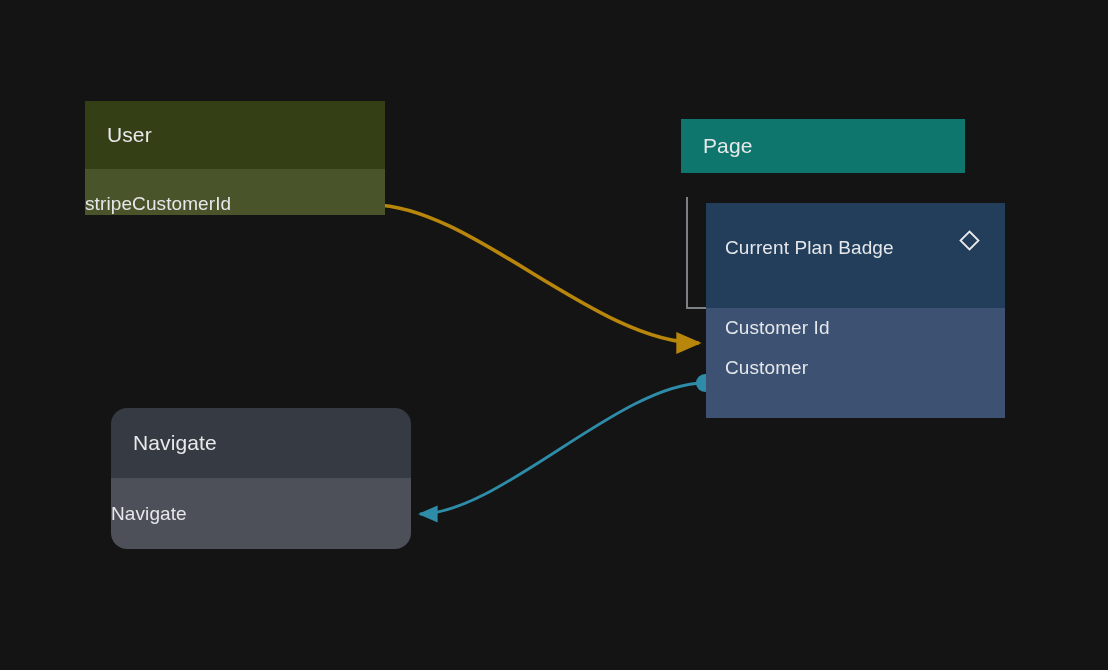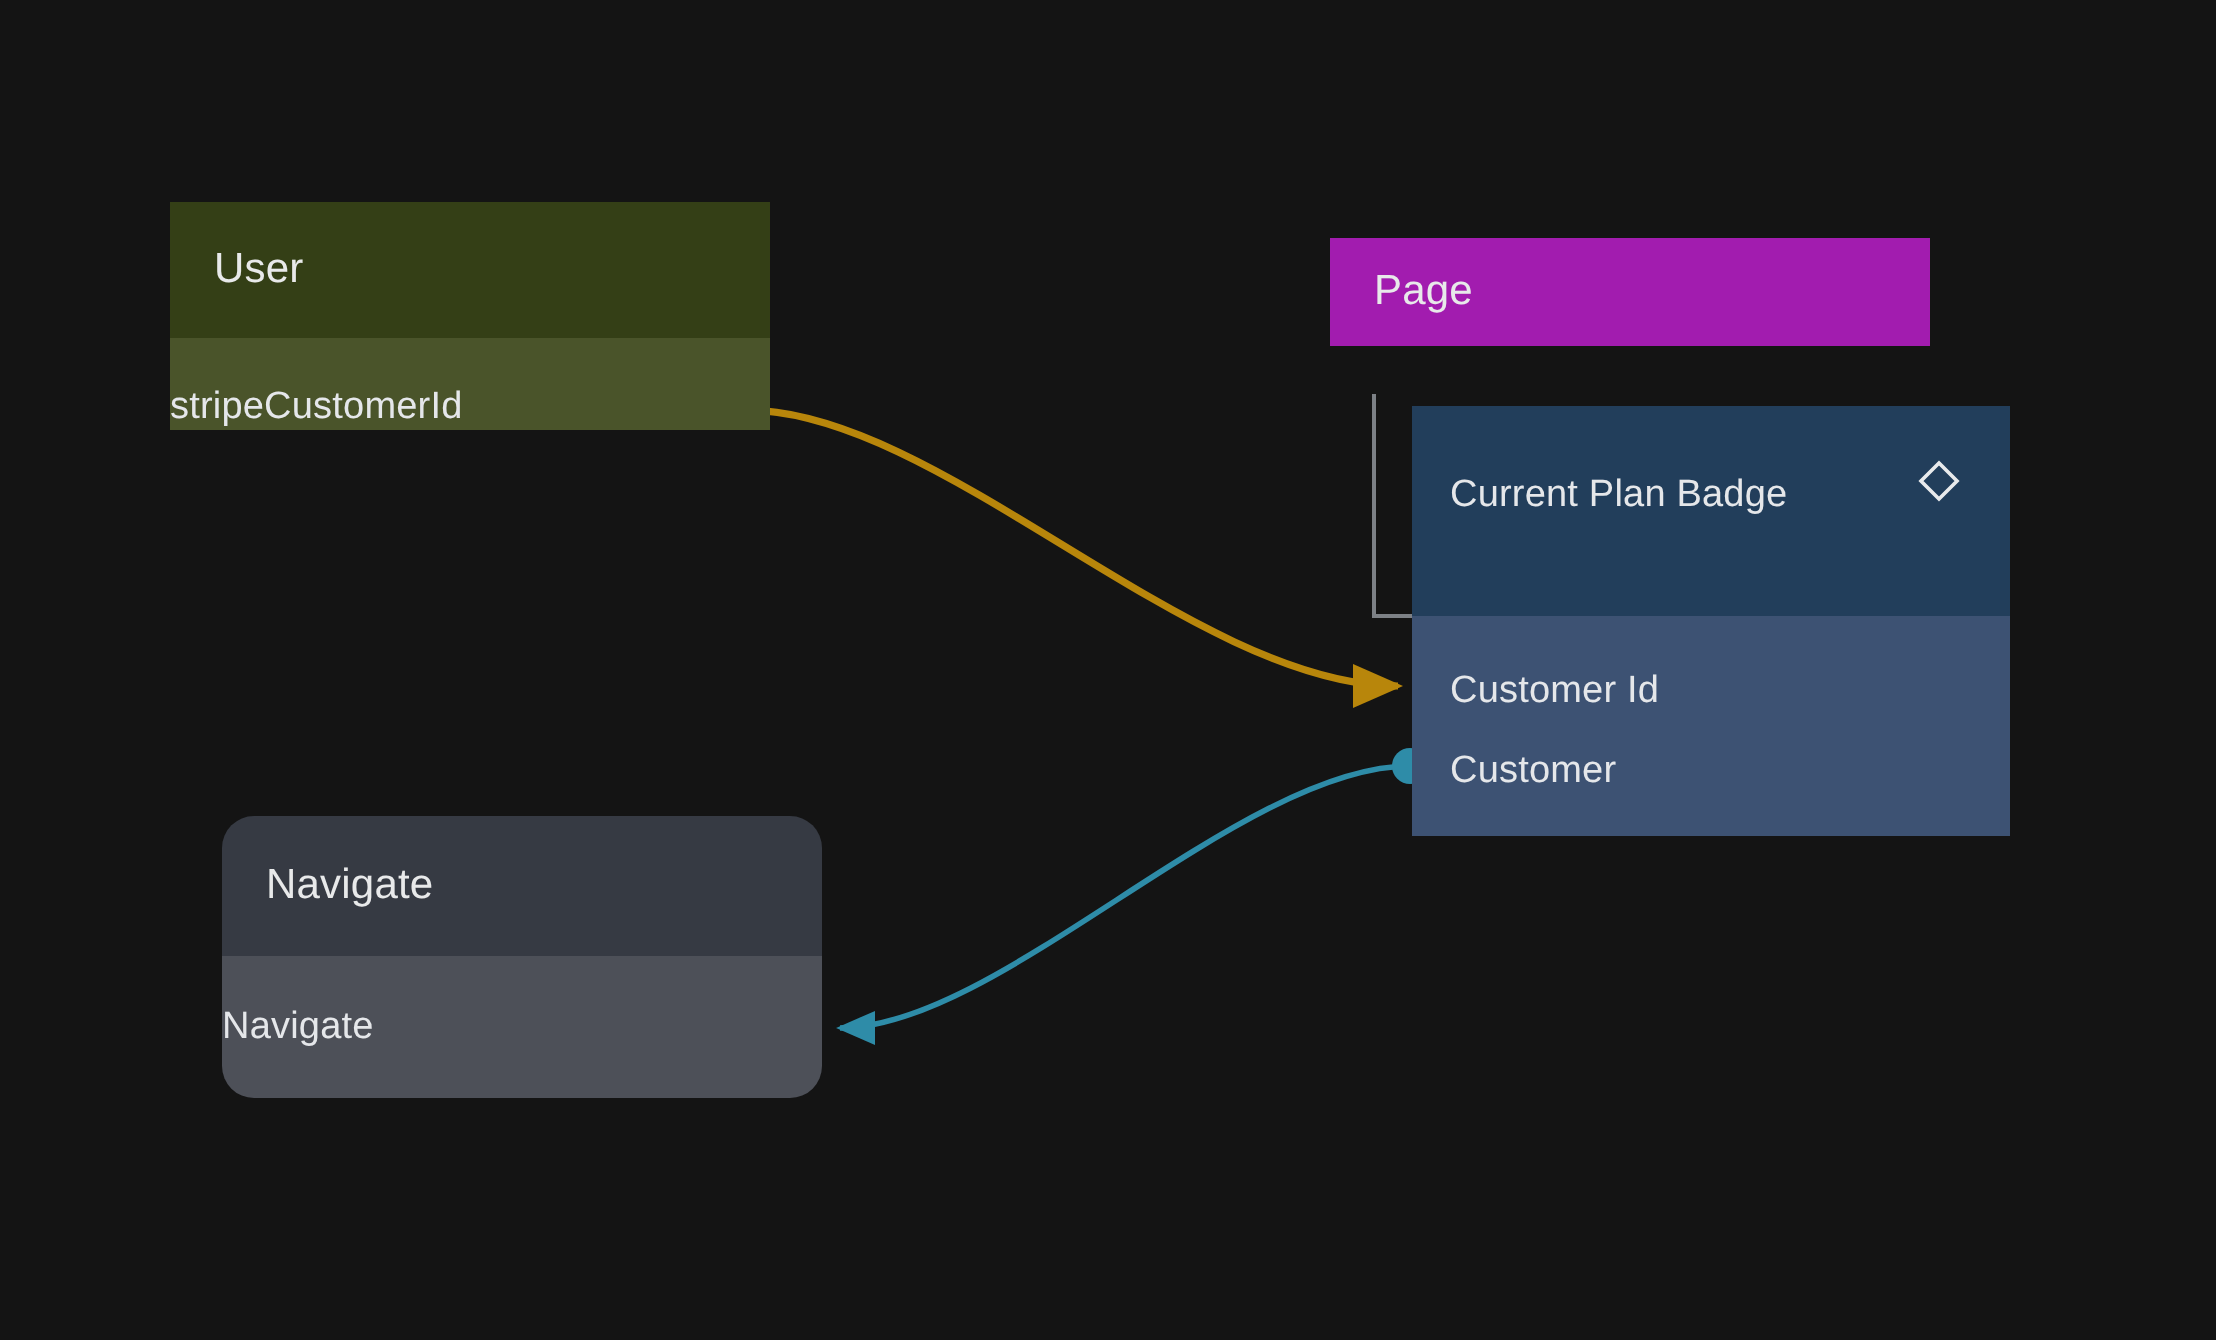--- a/index.html
+++ b/index.html
@@ -88,21 +88,22 @@
 
   
   #node-page {
     left: 665px;
     top: 119px;
     width: 300px;
     height: 66px;
   }
   #node-page .node-header {
     height: 54px;
-    background: #a21caf;
+    background: #0f766e;
+    margin-left: 16px;
   }
 
   
   #node-page-card {
     left: 706px;
     top: 203px;
     width: 299px;
     height: 215px;
   }
   #pagecard-top {
@@ -117,21 +118,20 @@
   #pagecard-top .title {
     color: #E5E7EA;
     font-size: 19px;
     line-height: 30px;
     letter-spacing: 0.1px;
   }
   #pagecard-bottom {
     box-sizing: border-box;
     height: 110px;
     background: #3D5273;
-    padding-top: 18px;
   }
   #pagecard-bottom .row {
     height: 40px;
   }
   .diamond-icon {
     width: 23px;
     height: 23px;
     flex: 0 0 auto;
     margin-bottom: 14px;
   }

